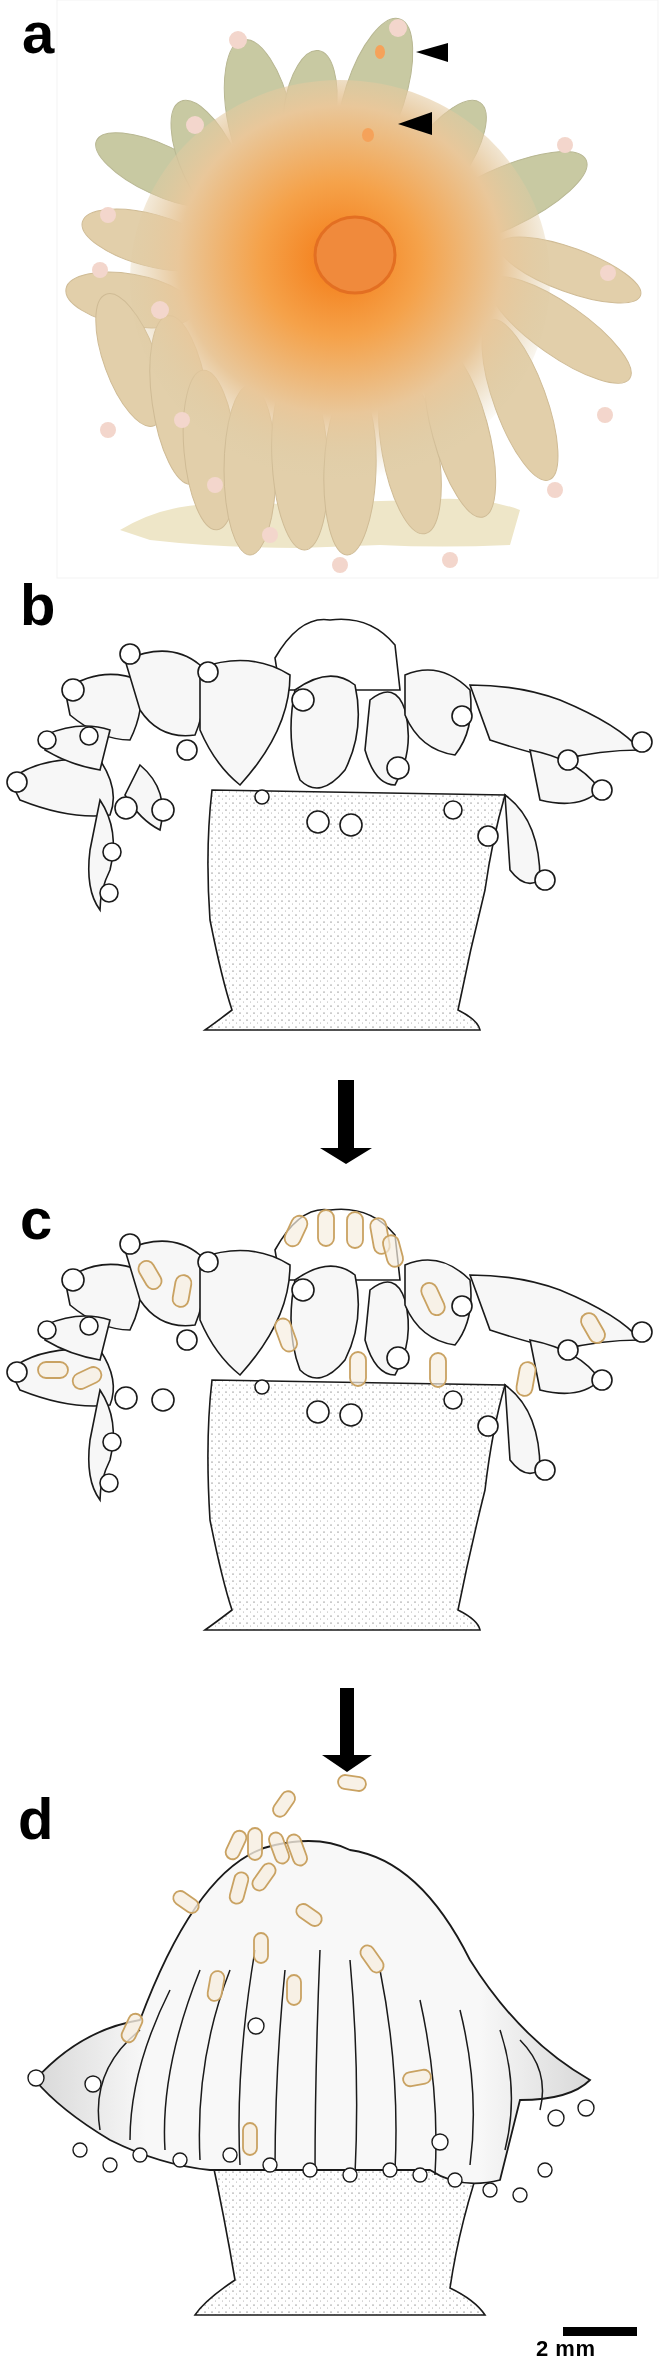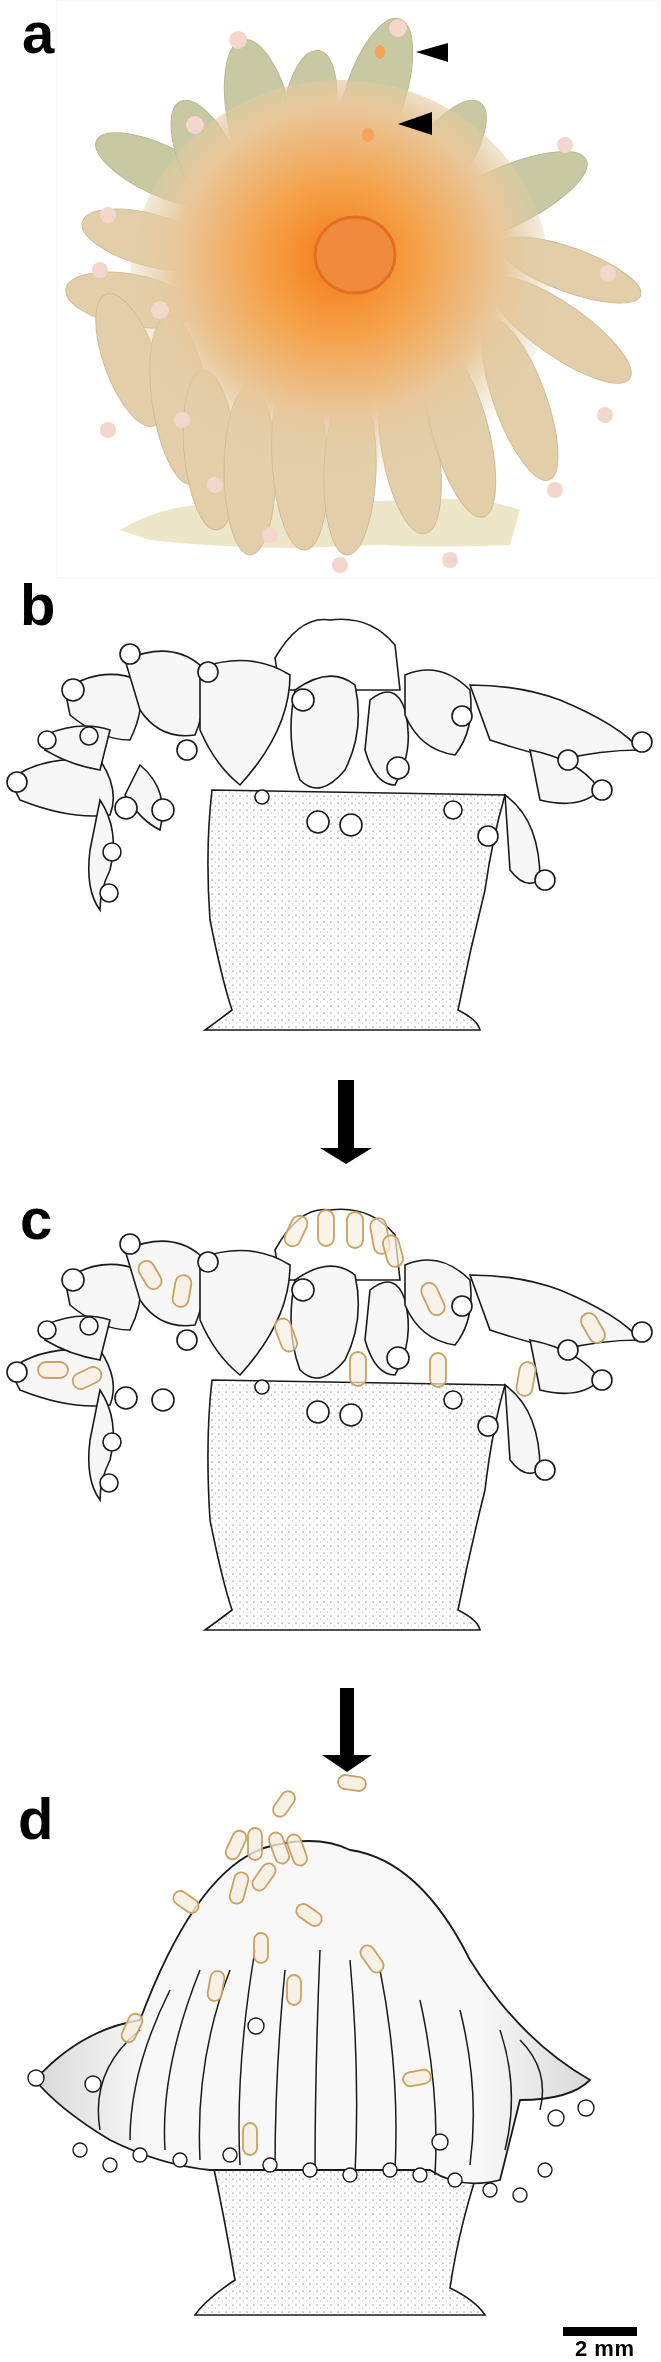--- a/index.html
+++ b/index.html
@@ -4,21 +4,21 @@
 <style>
   html, body { margin: 0; padding: 0; background: #ffffff; }
   body { width: 661px; height: 2362px; position: relative; overflow: hidden;
          font-family: "Liberation Sans", sans-serif; }
   .label { position: absolute; font-family: "Liberation Sans", sans-serif;
            font-weight: bold; color: #000; line-height: 1; }
   .panel-label { font-size: 58px; }
   .figure { position: absolute; left: 0; width: 661px; }
   svg { display: block; }
   .scalebar { position: absolute; left: 563px; top: 2327px; width: 74px; height: 9px; background: #000; }
-  .scale-text { position: absolute; left: 575px; top: 2338px; font-size: 22px; font-weight: bold; letter-spacing: 0.5px; }
+  .scale-text { position: absolute; left: 536px; top: 2338px; font-size: 22px; font-weight: bold; letter-spacing: 0.5px; }
   .arrow { position: absolute; }
 </style>
 </head>
 <body>
 
 <div class="label panel-label" style="left:22px; top:4px;">a</div>
 <div class="label panel-label" style="left:20px; top:576px;">b</div>
 <div class="label panel-label" style="left:20px; top:1190px;">c</div>
 <div class="label panel-label" style="left:18px; top:1790px;">d</div>
 

